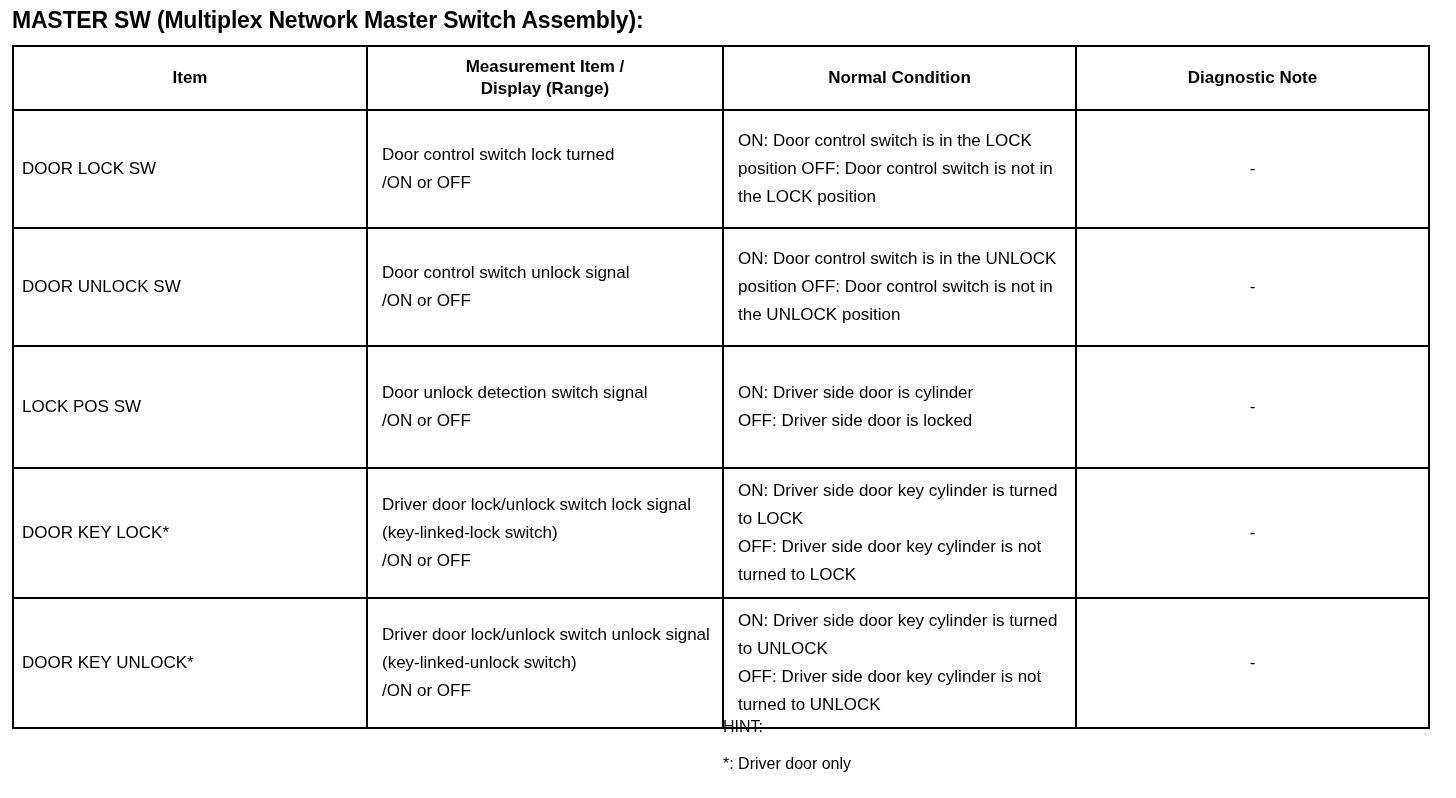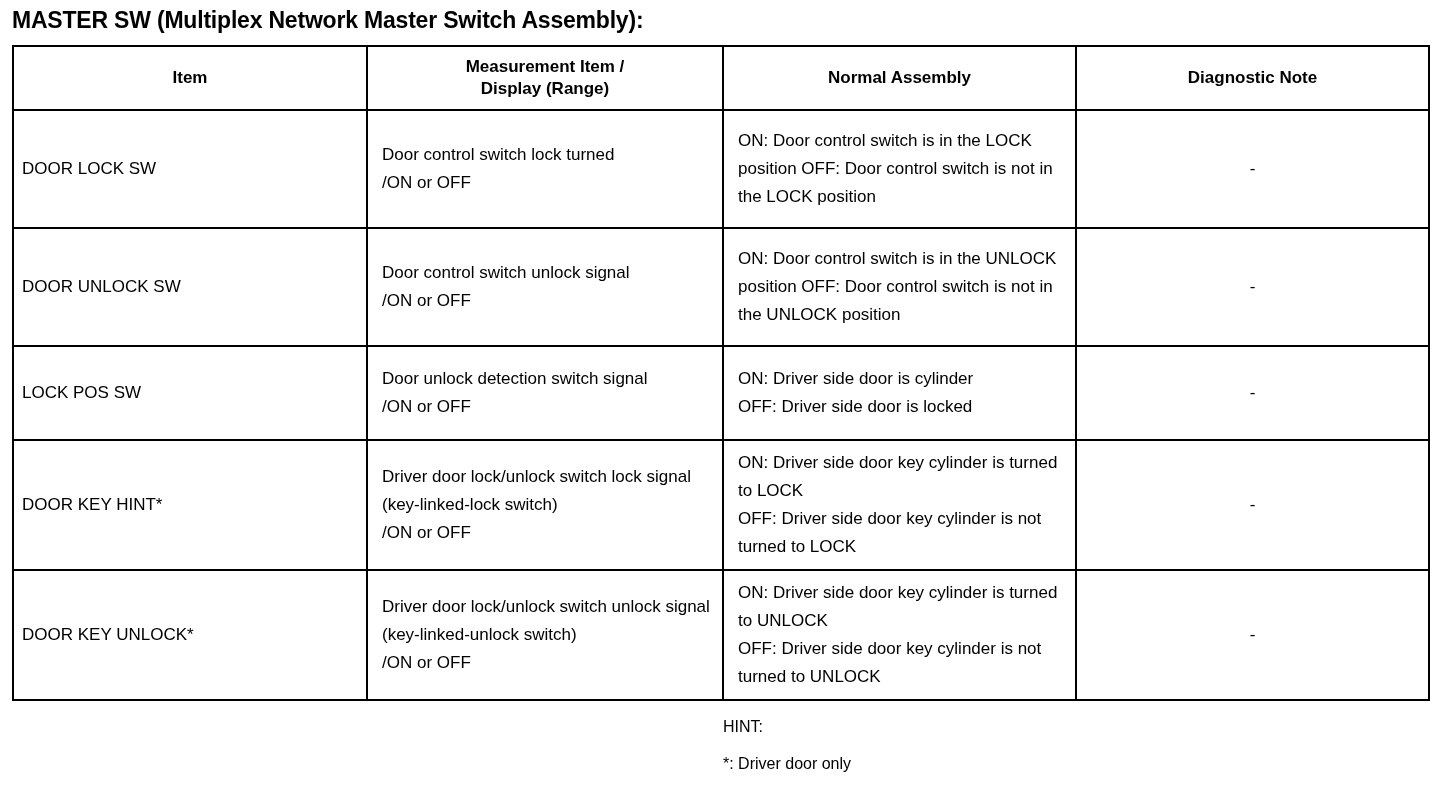--- a/index.html
+++ b/index.html
@@ -73,21 +73,21 @@
     vertical-align: middle;
     padding: 8px 10px 8px 14px;
   }
   td.cell-note {
     text-align: center;
     vertical-align: middle;
     font-size: 17px;
   }
   .r1 { height: 118px; }
   .r2 { height: 118px; }
-  .r3 { height: 94px; }
+  .r3 { height: 122px; }
   .r4 { height: 118px; }
   .r5 { height: 118px; }
 
   .multiline { white-space: pre-line; }
 
   .hint-block {
     position: absolute;
     left: 723px;
     top: 708px;
     font-size: 16px;
@@ -107,21 +107,21 @@
       <col class="col-item">
       <col class="col-measure">
       <col class="col-normal">
       <col class="col-note">
     </colgroup>
     <thead>
       <tr>
         <th class="multiline">Item</th>
         <th class="multiline">Measurement Item /
 Display (Range)</th>
-        <th class="multiline">Normal Assembly</th>
+        <th class="multiline">Normal Condition</th>
         <th class="multiline">Diagnostic Note</th>
       </tr>
     </thead>
     <tbody>
       <tr class="r1">
         <td class="cell-item">DOOR LOCK SW</td>
         <td class="cell-measure multiline">Door control switch lock turned
 /ON or OFF</td>
         <td class="cell-normal">ON: Door control switch is in the LOCK position
 OFF: Door control switch is not in the LOCK position</td>
@@ -137,21 +137,21 @@
       </tr>
       <tr class="r3">
         <td class="cell-item">LOCK POS SW</td>
         <td class="cell-measure multiline">Door unlock detection switch signal
 /ON or OFF</td>
         <td class="cell-normal multiline">ON: Driver side door is cylinder
 OFF: Driver side door is locked</td>
         <td class="cell-note">-</td>
       </tr>
       <tr class="r4">
-        <td class="cell-item">DOOR KEY HINT*</td>
+        <td class="cell-item">DOOR KEY LOCK*</td>
         <td class="cell-measure multiline">Driver door lock/unlock switch lock signal (key-linked-lock switch)
 /ON or OFF</td>
         <td class="cell-normal multiline">ON: Driver side door key cylinder is turned to LOCK
 OFF: Driver side door key cylinder is not turned to LOCK</td>
         <td class="cell-note">-</td>
       </tr>
       <tr class="r5">
         <td class="cell-item">DOOR KEY UNLOCK*</td>
         <td class="cell-measure multiline">Driver door lock/unlock switch unlock signal (key-linked-unlock switch)
 /ON or OFF</td>

